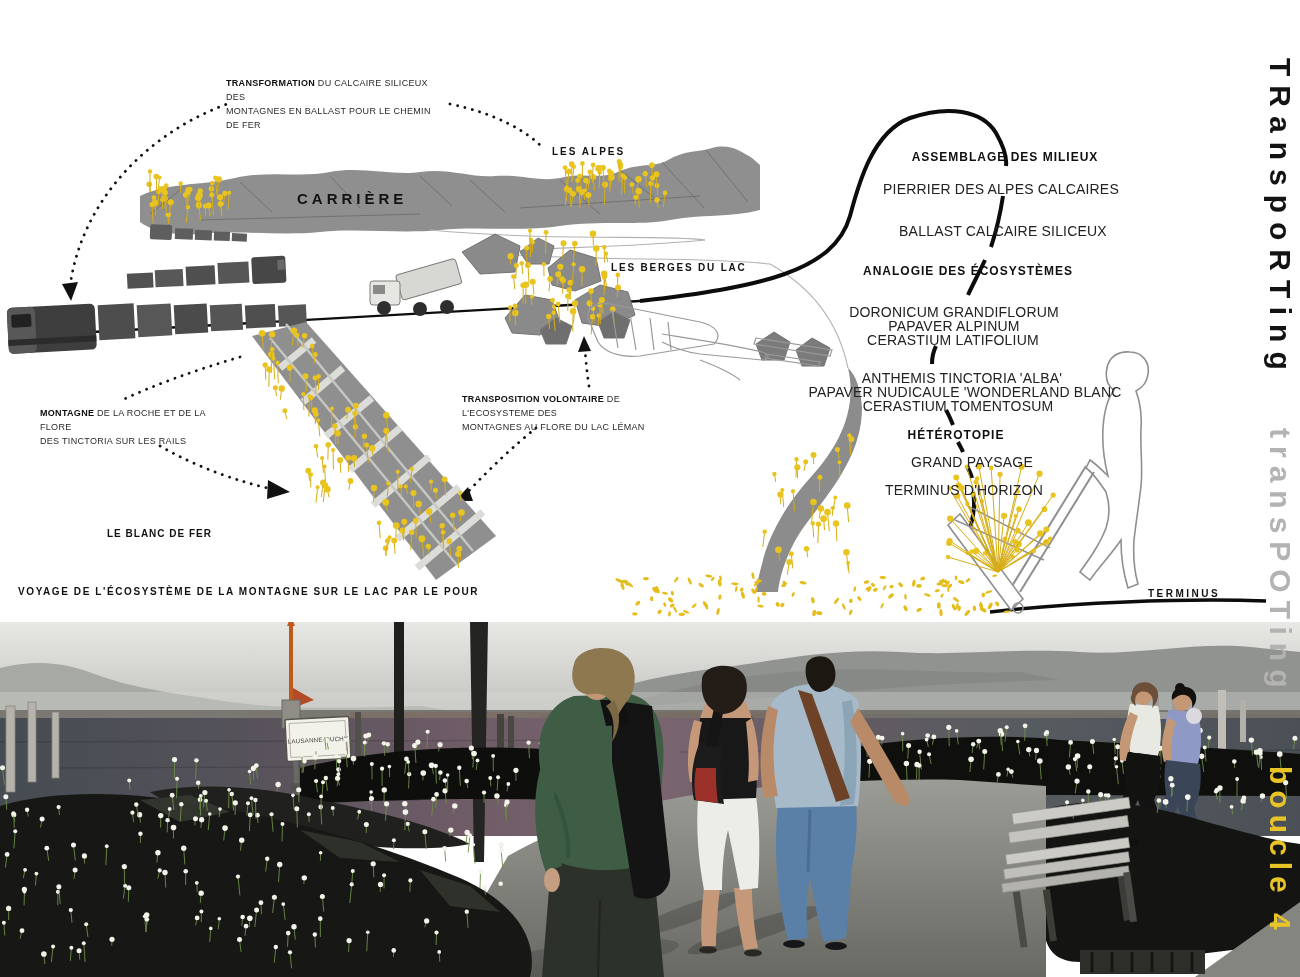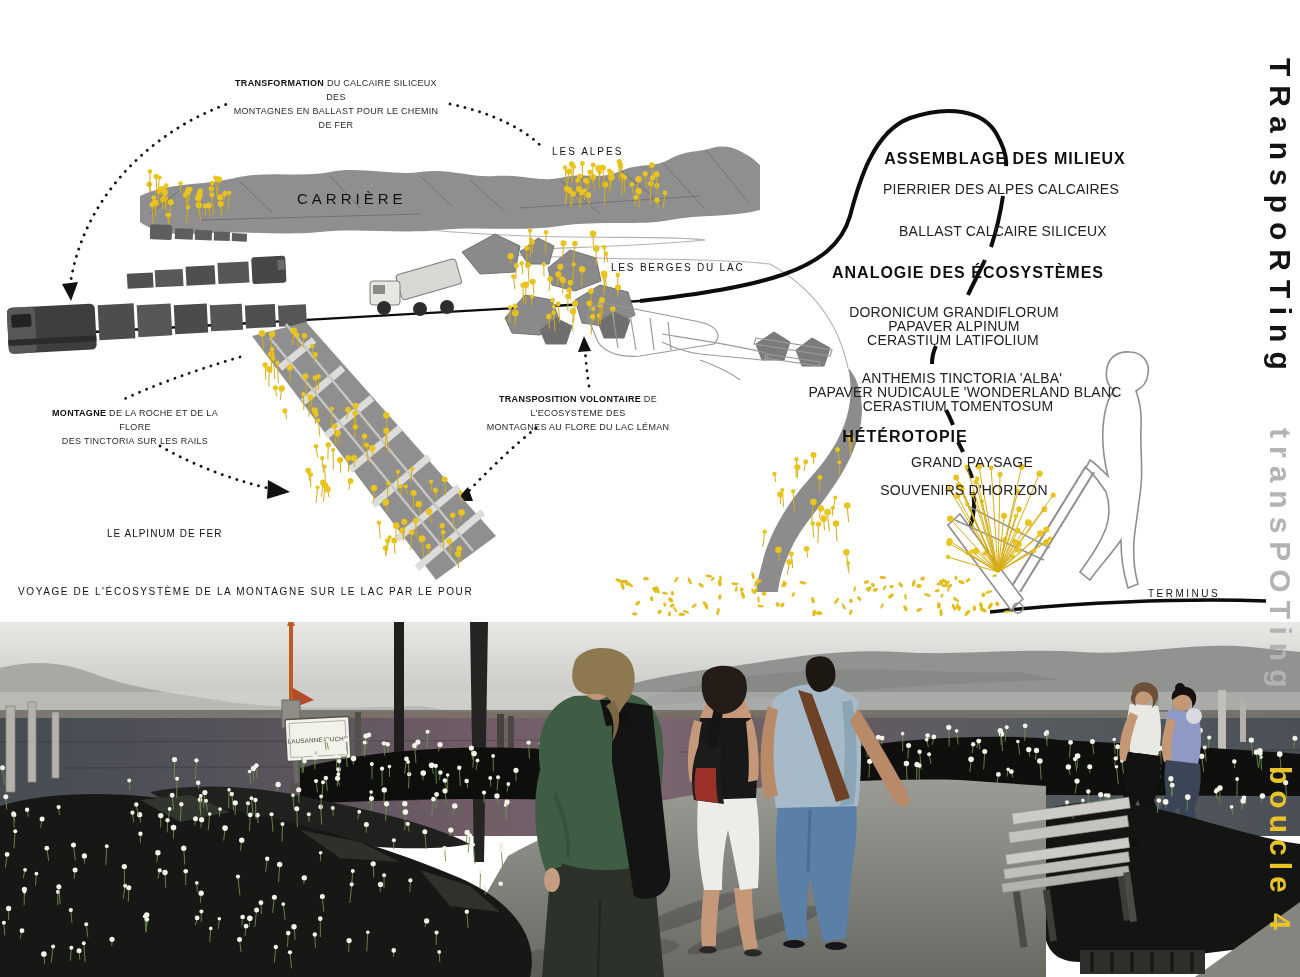--- a/index.html
+++ b/index.html
@@ -2,25 +2,25 @@
 <html><head>
 <meta charset="utf-8">
 <style>
   html,body{margin:0;padding:0}
   body{width:1300px;height:977px;position:relative;background:#fff;overflow:hidden;
        font-family:"Liberation Sans",sans-serif;color:#141414}
   svg{position:absolute;left:0}
   #diagram-art{top:0}
   #photo-art{top:622px}
   .txt{position:absolute;white-space:nowrap;z-index:3}
-  .note{position:absolute;text-align:center;font-size:9px;line-height:14px;letter-spacing:.3px;color:#2a2a2a;z-index:3}
+  .note{position:absolute;font-size:9px;line-height:14px;letter-spacing:.3px;color:#2a2a2a;z-index:3}
   .note b{color:#0e0e0e}
-  .biglbl{font-weight:400;font-size:10px;color:#121212}
+  .biglbl{font-weight:700;font-size:10px;color:#121212}
   .seq{position:absolute;transform:translateX(-50%);font-size:14px;letter-spacing:.2px;color:#222;white-space:nowrap;z-index:3}
-  .seq.h{font-weight:700;font-size:16px;letter-spacing:1px;color:#0f0f0f}
+  .seq.h{font-weight:700;font-size:12px;letter-spacing:1px;color:#0f0f0f}
   .vtitle{position:absolute;left:1296px;transform:rotate(90deg);transform-origin:left top;
           font-weight:700;font-size:30px;line-height:32px;letter-spacing:9px;white-space:nowrap;z-index:6}
   #vt-black{top:58px;color:#131313}
   #vt-gray{top:428px;color:#b3b3b1;letter-spacing:8px}
   #vt-yellow{top:766px;color:#e9c427;letter-spacing:6px}
 </style>
 </head>
 <body>
 
 <svg id="diagram-art" width="1300" height="622" viewBox="0 0 1300 622">
@@ -1744,33 +1744,33 @@
 <div class="note" style="left:40px;top:406px;width:190px">
   <b>MONTAGNE</b><span> DE LA ROCHE ET DE LA FLORE</span><br>
   <span>DES TINCTORIA SUR LES RAILS</span>
 </div>
 
 <div class="note" style="left:462px;top:392px;width:232px">
   <b>TRANSPOSITION VOLONTAIRE</b><span> DE L'ECOSYSTEME DES</span><br>
   <span>MONTAGNES AU FLORE DU LAC LÉMAN</span>
 </div>
 
-<div class="txt biglbl" style="left:107px;top:528px;letter-spacing:1px">LE ALPINUM DE FER</div>
+<div class="txt biglbl" style="left:107px;top:528px;letter-spacing:1px">LE BLANC DE FER</div>
 <div class="txt biglbl" style="left:18px;top:586px;letter-spacing:1.6px">VOYAGE DE L'ÉCOSYSTÈME DE LA MONTAGNE SUR LE LAC PAR LE POUR</div>
 <div class="txt biglbl" style="left:1148px;top:588px;letter-spacing:2.5px">TERMINUS</div>
 
 <div class="seq h" style="left:1005px;top:150px">ASSEMBLAGE DES MILIEUX</div>
 <div class="seq" style="left:1001px;top:181px">PIERRIER DES ALPES CALCAIRES</div>
 <div class="seq" style="left:1003px;top:223px">BALLAST CALCAIRE SILICEUX</div>
 <div class="seq h" style="left:968px;top:264px">ANALOGIE DES ÉCOSYSTÈMES</div>
 <div class="seq" style="left:954px;top:304px">DORONICUM GRANDIFLORUM</div>
 <div class="seq" style="left:954px;top:318px">PAPAVER ALPINUM</div>
 <div class="seq" style="left:953px;top:332px">CERASTIUM LATIFOLIUM</div>
 <div class="seq" style="left:962px;top:370px">ANTHEMIS TINCTORIA 'ALBA'</div>
 <div class="seq" style="left:965px;top:384px">PAPAVER NUDICAULE 'WONDERLAND BLANC</div>
 <div class="seq" style="left:958px;top:398px">CERASTIUM TOMENTOSUM</div>
-<div class="seq h" style="left:905px;top:428px">HÉTÉROTOPIE</div>
+<div class="seq h" style="left:956px;top:428px">HÉTÉROTOPIE</div>
 <div class="seq" style="left:972px;top:454px">GRAND PAYSAGE</div>
-<div class="seq" style="left:964px;top:482px">SOUVENIRS D'HORIZON</div>
+<div class="seq" style="left:964px;top:482px">TERMINUS D'HORIZON</div>
 
 <div class="vtitle" id="vt-black">TRanspoRTing</div>
 <div class="vtitle" id="vt-gray">transPOTing</div>
 <div class="vtitle" id="vt-yellow">boucle 4</div>
 
 </body></html>

